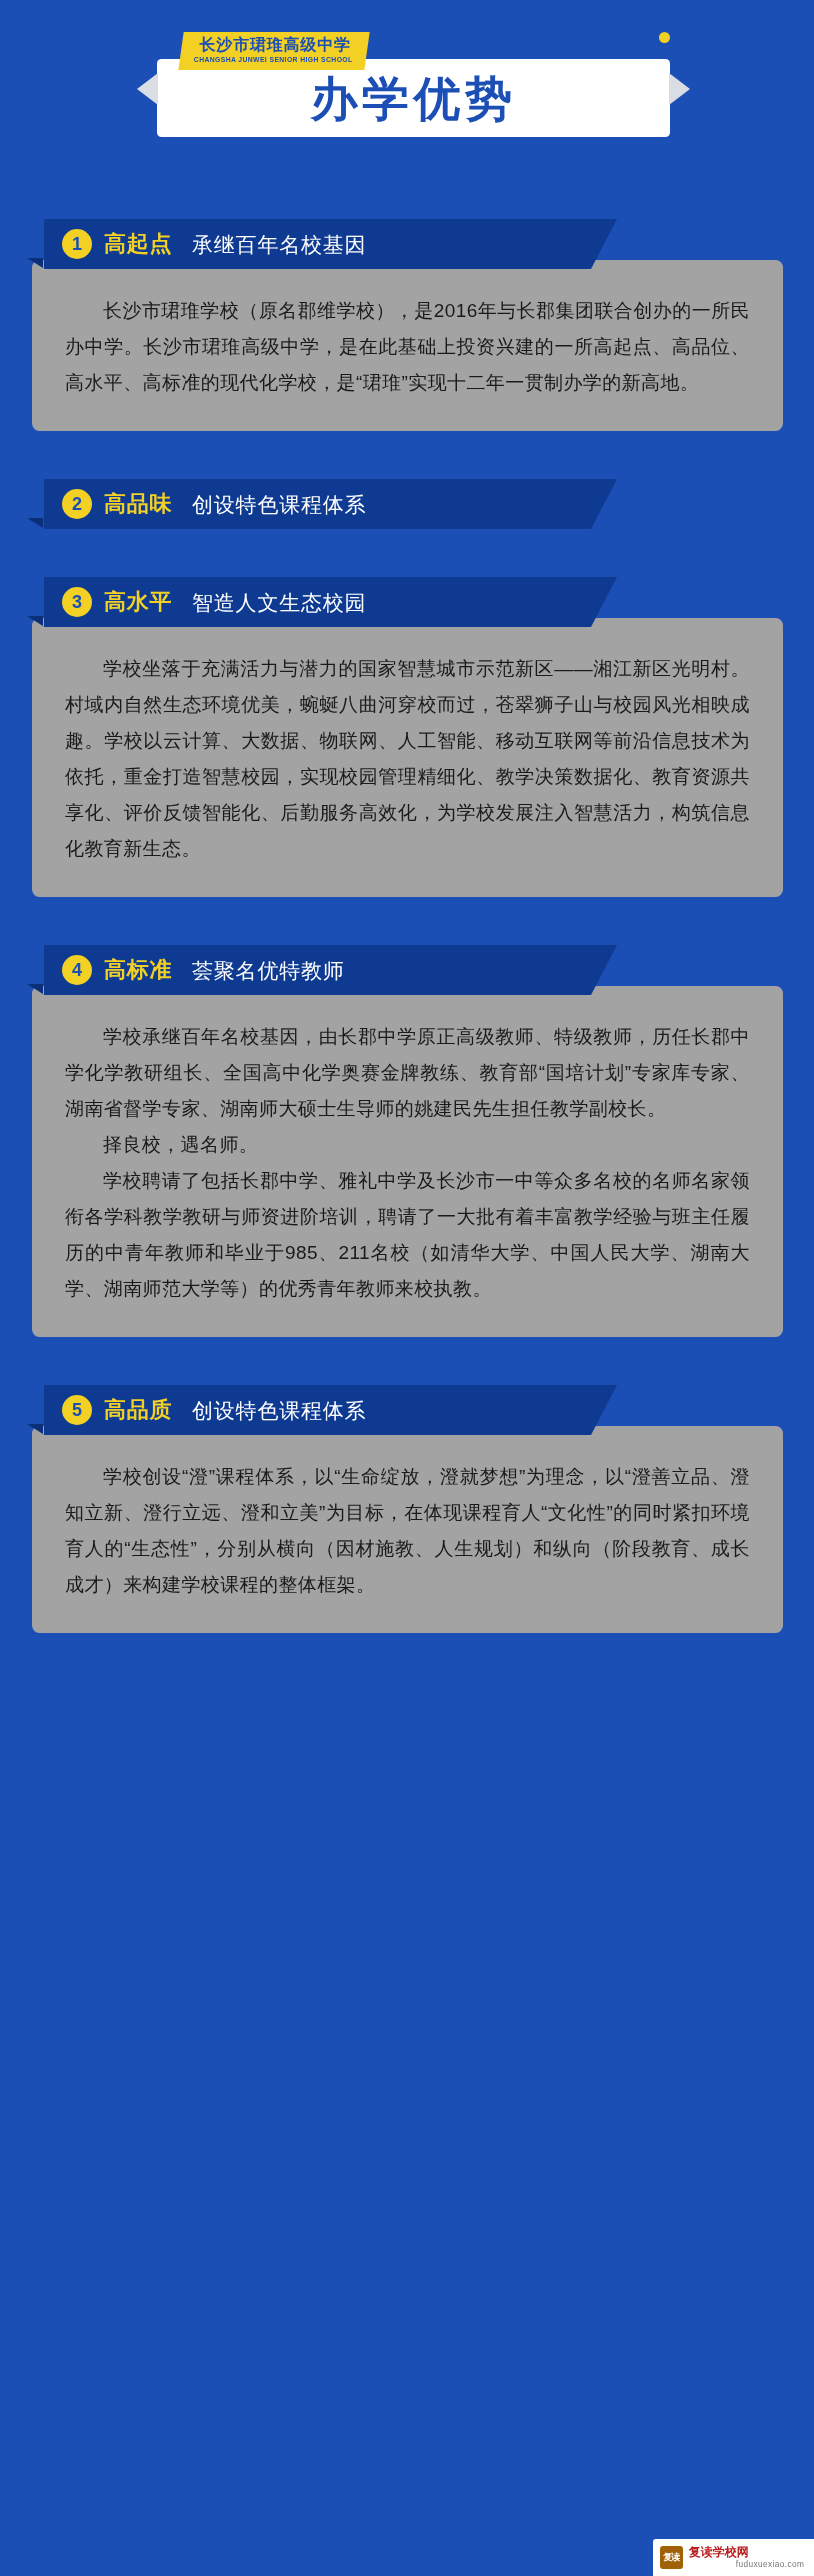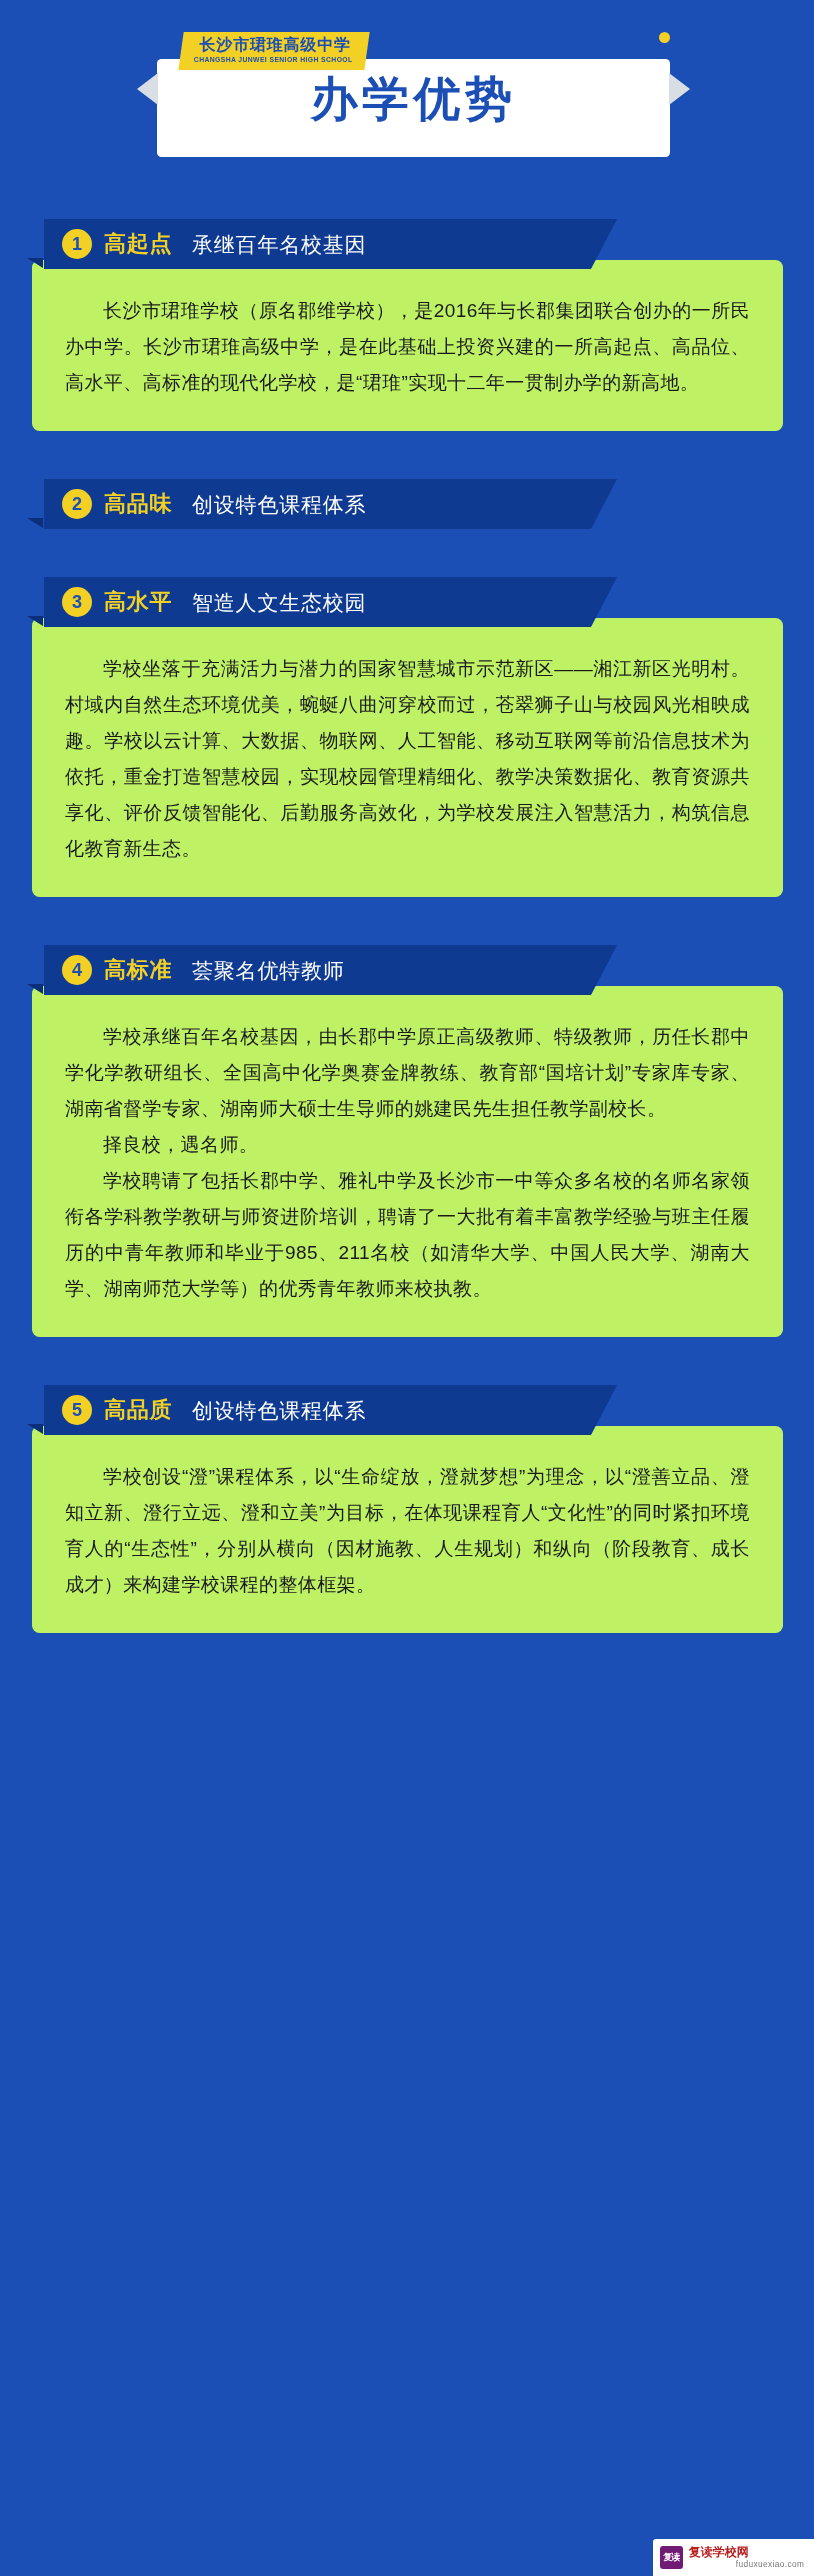--- a/index.html
+++ b/index.html
@@ -48,21 +48,21 @@
     letter-spacing: 0.4px;
     display: block;
     margin-top: 2.3px;
     transform: skewX(8deg);
   }
   .title-ribbon {
     position: absolute;
     left: 157px;
     top: 59px;
     width: 513px;
-    height: 98px;
+    height: 78px;
     background: #ffffff;
     border-radius: 4.5px;
   }
   .title-ribbon .fold-left {
     position: absolute;
     left: -19.6px;
     top: 13.6px;
     width: 0; height: 0;
     border-top: 16.6px solid transparent;
     border-bottom: 16.6px solid transparent;
@@ -150,21 +150,21 @@
     font-size: 21px;
     font-weight: normal;
     color: #ffffff;
     letter-spacing: 0.8px;
     line-height: 30px;
   }
   .sec-head.kw3 .sub { left: 148px; }
 
   .card {
     margin: -9px 32px 0 32px;
-    background: #bef264;
+    background: #a3a3a3;
     border-radius: 7.5px;
     padding: 33px 33px 30px 33px;
   }
   .card p {
     font-size: 19px;
     line-height: 36px;
     color: #1a1a1a;
     text-indent: 2em;
     text-align: justify;
     letter-spacing: 0.4px;
@@ -178,21 +178,21 @@
     bottom: 0;
     display: flex;
     align-items: center;
     gap: 6px;
     background: #ffffff;
     padding: 6.8px 10.6px 6.8px 7.5px;
     border-top-left-radius: 3px;
   }
   .footer-icon {
     width: 22.6px; height: 22.6px;
-    background: #701a75;
+    background: #a16207;
     border-radius: 3px;
     display: flex;
     align-items: center;
     justify-content: center;
     color: #fff;
     font-size: 9px;
     font-weight: bold;
     letter-spacing: -0.8px;
   }
   .footer-text { line-height: 1.15; }

